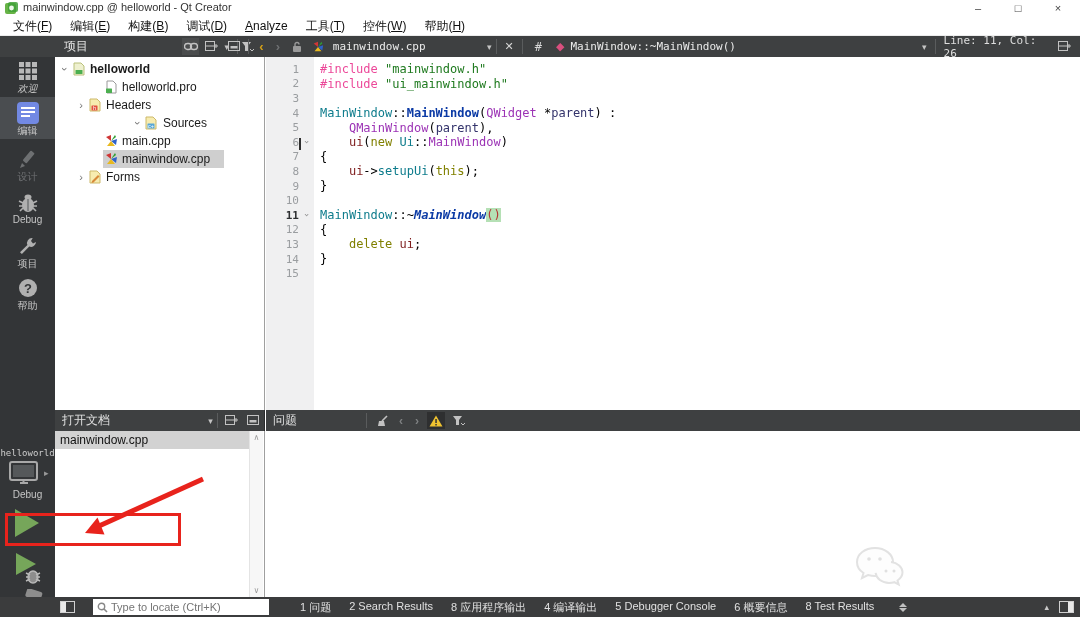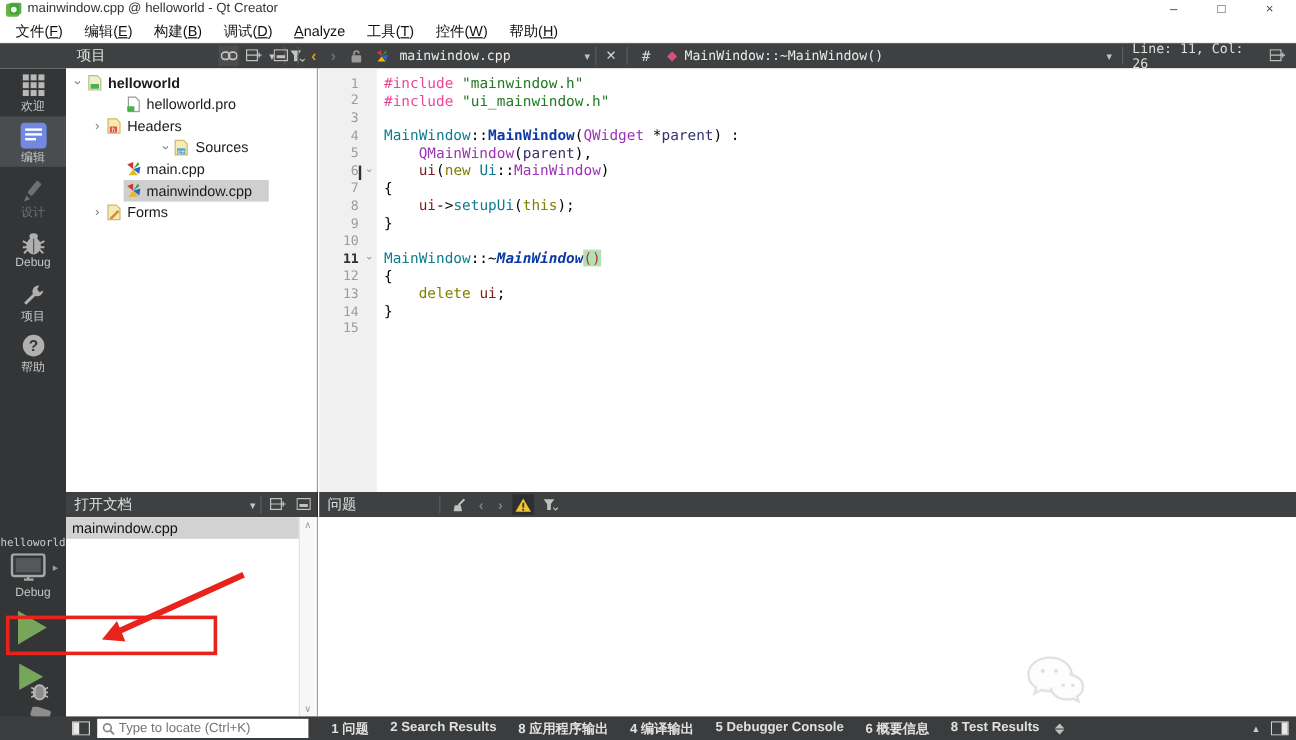--- a/index.html
+++ b/index.html
@@ -68,27 +68,27 @@
   .doc-item { height:18px; line-height:18px; background:#d2d2d2; font-size:12px; color:#111; padding-left:5px;
               width:195px; }
   .docs-scroll { position:absolute; right:1px; top:0; width:14px; height:166px; background:#f7f7f7;
                  border-left:1px solid #e4e4e4; color:#999; font-size:8px; text-align:center; }
   .docs-scroll .up { position:absolute; top:2px; left:0; right:0; }
   .docs-scroll .down { position:absolute; bottom:2px; left:0; right:0; }
   .issues-body { position:absolute; left:266px; top:431px; width:814px; height:166px; background:#fff; }
 
   
   .statusbar { position:absolute; left:0; top:597px; width:1080px; height:20px; background:#3b3c3d;
-               display:flex; align-items:center; }
+               display:flex; align-items:center;gap:12px; }
   .sb-toggle { margin-left:60px; }
   .locate { margin-left:6px; width:176px; height:16px; background:#fff; display:flex; align-items:center;
             padding:0 4px; }
   .locate input { border:none; outline:none; width:150px; font-size:11px; color:#777; background:transparent;
                   font-family:"Liberation Sans",sans-serif; }
-  .out-tabs { display:flex; margin-left:10px; gap:0;font-weight:bold; }
+  .out-tabs { display:flex; margin-left:10px; gap:0; }
   .out-tab { font-size:11px; color:#e0e0e0; padding:0 9px; white-space:nowrap; }
   .sortic { margin-left:4px; display:flex; flex-direction:column; gap:1px; }
   .tri-up { width:0; height:0; border-left:4px solid transparent; border-right:4px solid transparent;
             border-bottom:4px solid #c0c0c0; }
   .tri-dn { width:0; height:0; border-left:4px solid transparent; border-right:4px solid transparent;
             border-top:4px solid #c0c0c0; }
   .sb-right { position:absolute; right:6px; top:0; height:20px; display:flex; align-items:center; gap:10px; }
   .collapse-tri { color:#c8c8c8; font-size:9px; }
 
   
@@ -213,21 +213,21 @@
   <div class="tbicon" style="margin-left:auto; margin-right:6px;">
     <svg width="14" height="11" viewBox="0 0 14 11">
         <rect x="0.5" y="0.5" width="9" height="9" fill="none" stroke="#c2c2c2"></rect>
         <line x1="0.5" y1="5" x2="9.5" y2="5" stroke="#c2c2c2"></line>
         <path d="M11 3v4M9 5h4" stroke="#c2c2c2"></path>
       </svg>
   </div>
 </div>
 
 <div class="modebar">
-    <div class="mode-item" style="top: 3px; height: 42px;">
+    <div class="mode-item" style="top: 3px; height: 42px; font-style: italic;">
       <div class="micon">
         <svg width="20" height="20" viewBox="0 0 20 20" fill="#b8b8b8">
           <rect x="1" y="1" width="5" height="5"></rect>
           <rect x="7.5" y="1" width="5" height="5"></rect>
           <rect x="14" y="1" width="5" height="5"></rect>
           <rect x="1" y="7.5" width="5" height="5"></rect>
           <rect x="7.5" y="7.5" width="5" height="5"></rect>
           <rect x="14" y="7.5" width="5" height="5"></rect>
           <rect x="1" y="14" width="5" height="5"></rect>
           <rect x="7.5" y="14" width="5" height="5"></rect>

